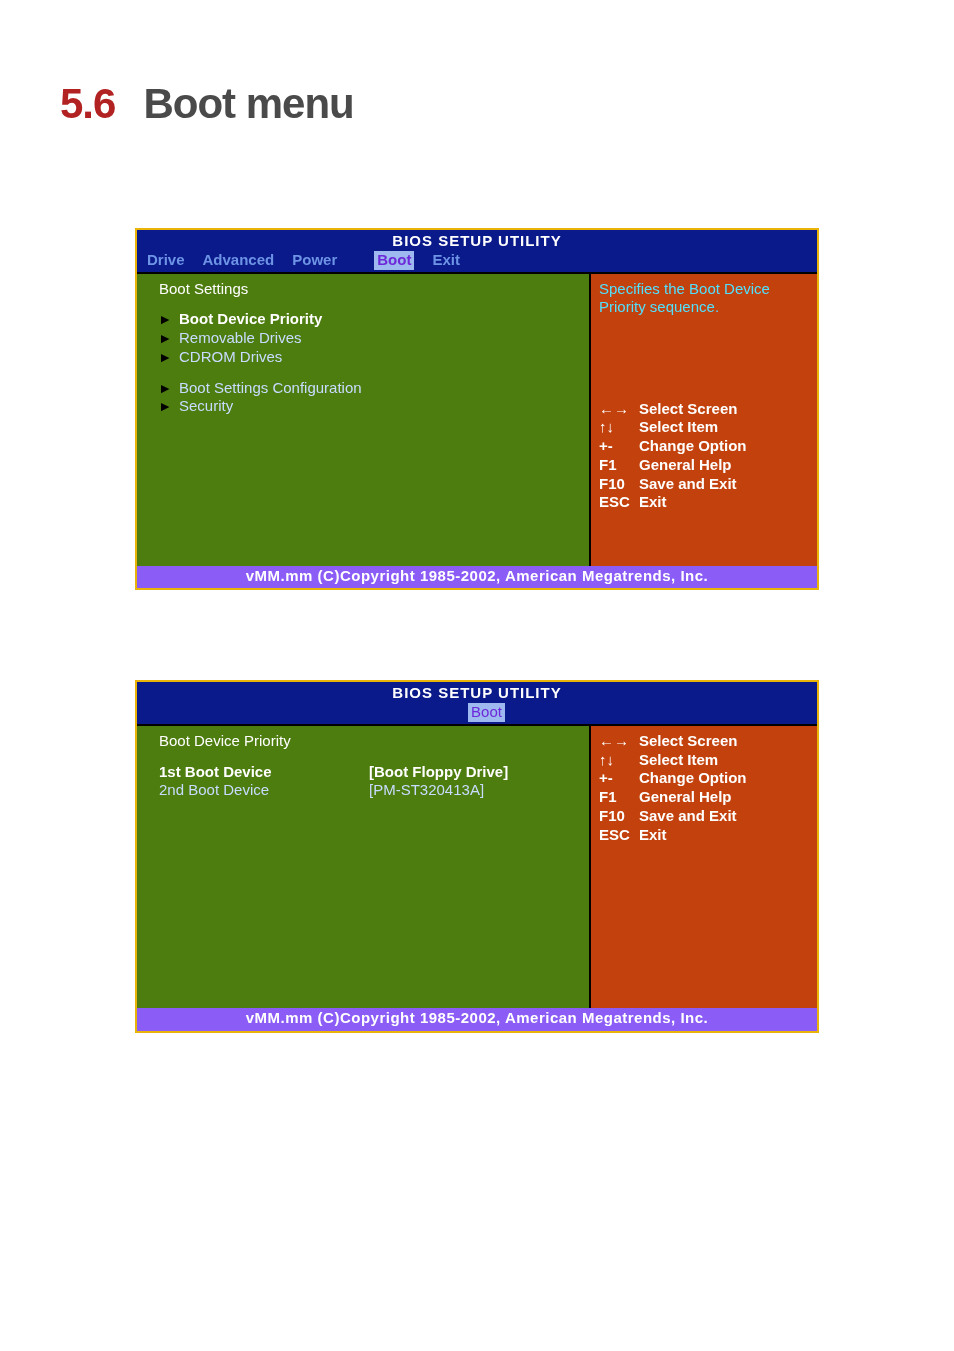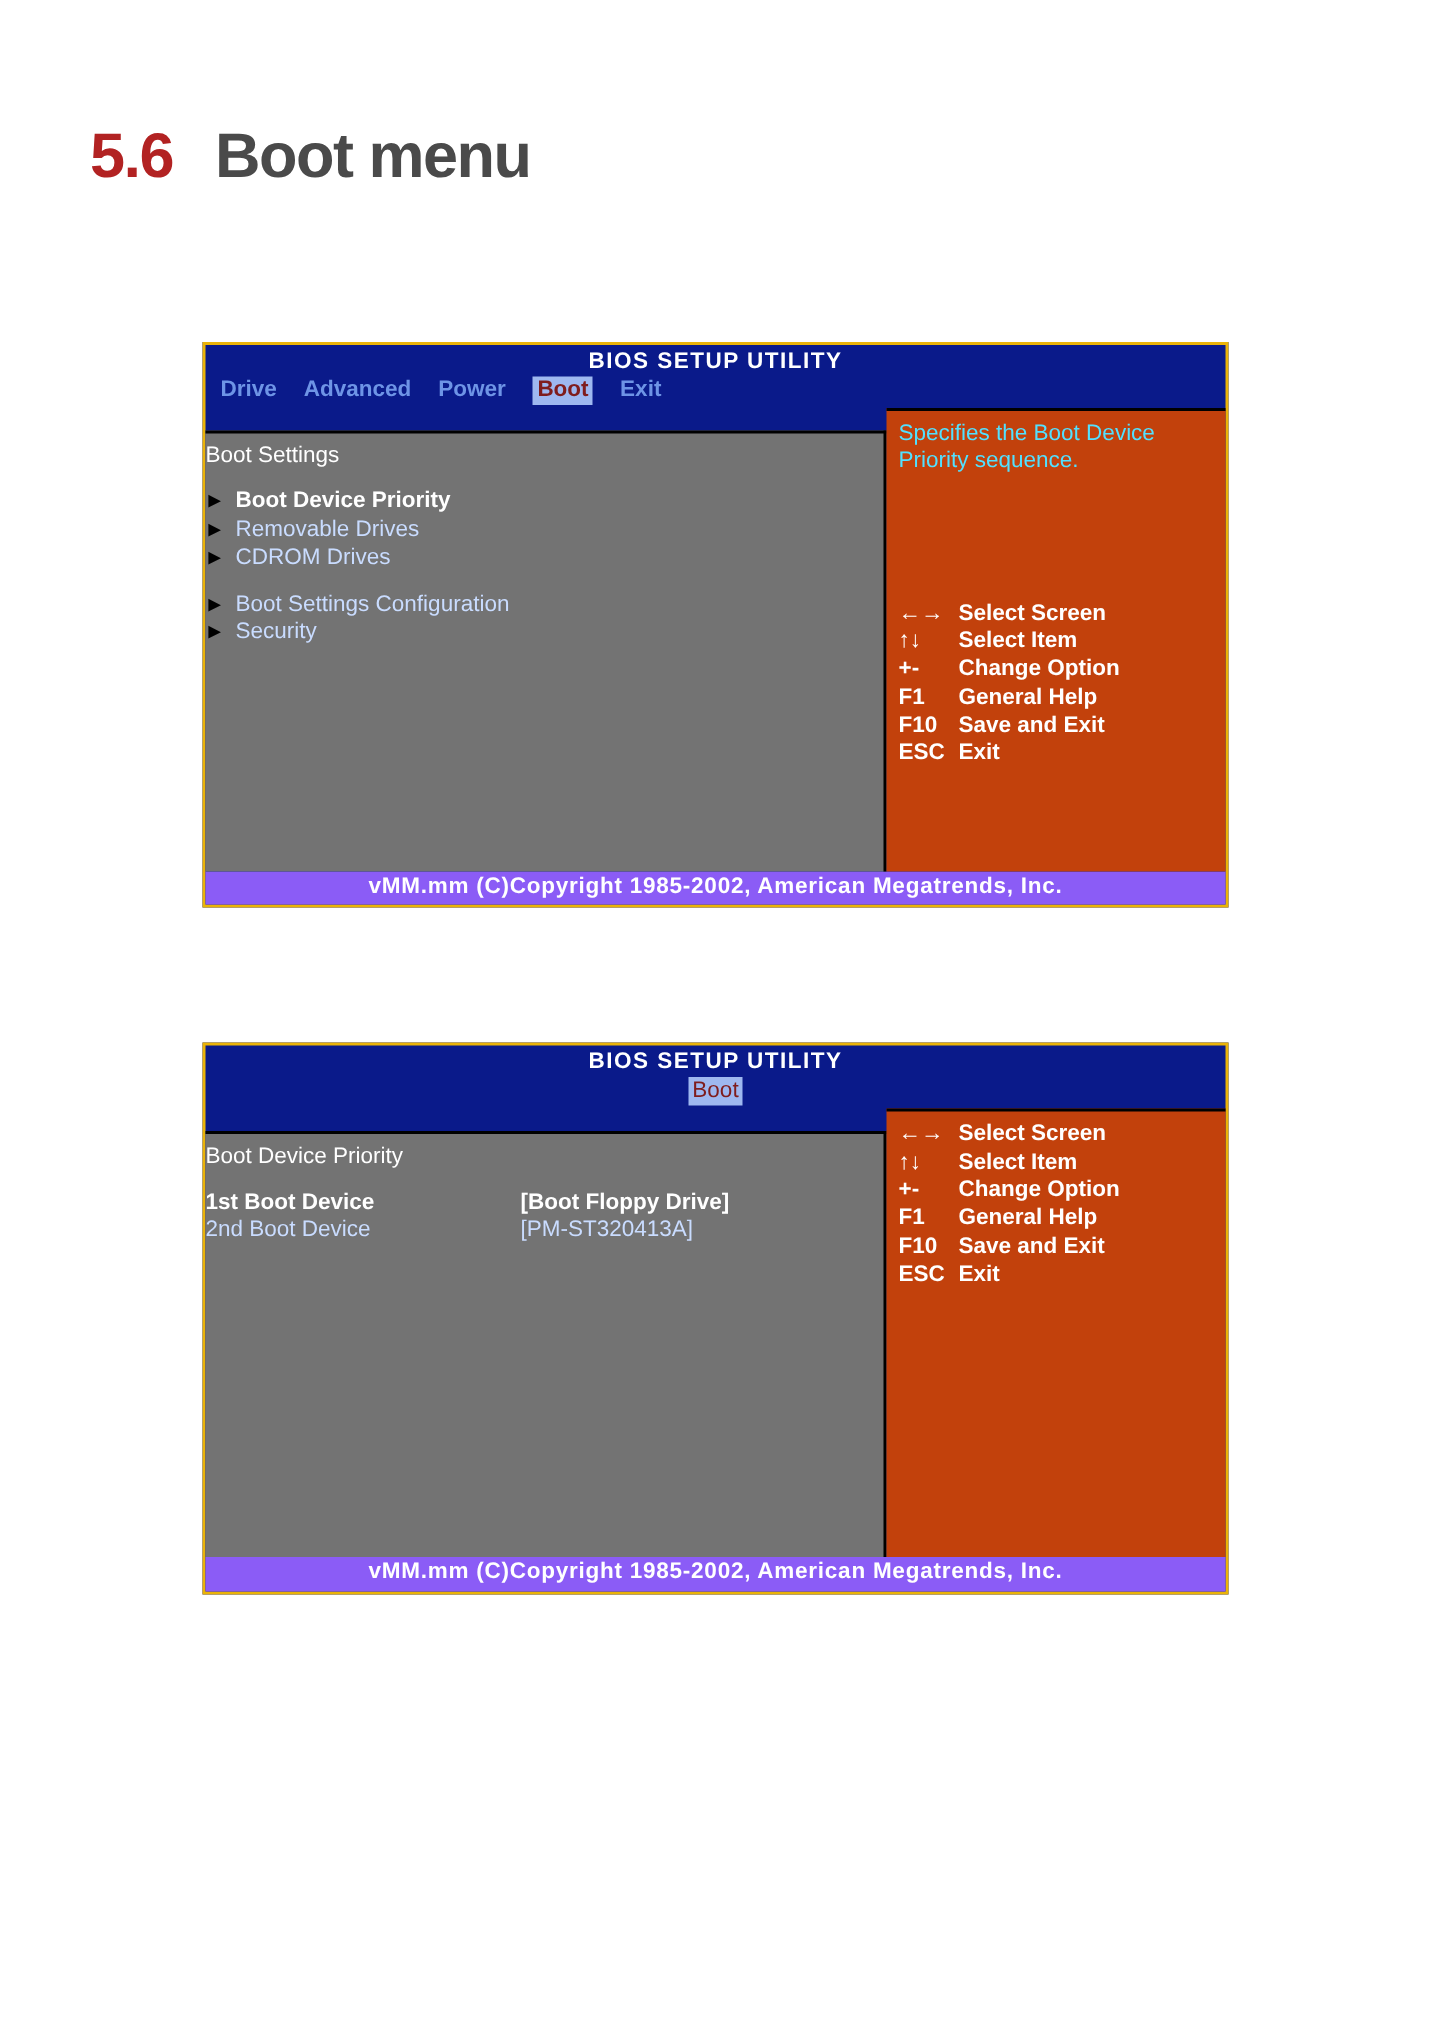--- a/index.html
+++ b/index.html
@@ -43,35 +43,35 @@
   }
   .menu-bar {
     display: flex;
     gap: 18px;
     padding: 0 10px 2px 10px;
     color: #6e94e6;
     font-weight: bold;
   }
   .menu-item.active {
     background: #9eb8f0;
-    color: #7f1d1d;
+    color: #6d28d9;
     padding: 0 3px;
+    margin-left: 19px;
   }
   .bios-body {
     display: flex;
   }
   .left-panel {
     flex: 1;
-    background: #737373;
+    background: #4d7c0f;
     border-top: 2px solid #000;
     border-right: 2px solid #000;
-    padding: 6px 10px 36px 0;
+    padding: 6px 10px 36px 22px;
     color: #d6e4ff;
     min-height: 250px;
-    margin-top: 15px;
   }
   .left-panel.short { min-height: 240px; }
   .panel-heading {
     color: #ffffff;
     padding-bottom: 6px;
   }
   .menu-line {
     display: flex;
     align-items: center;
     gap: 8px;

